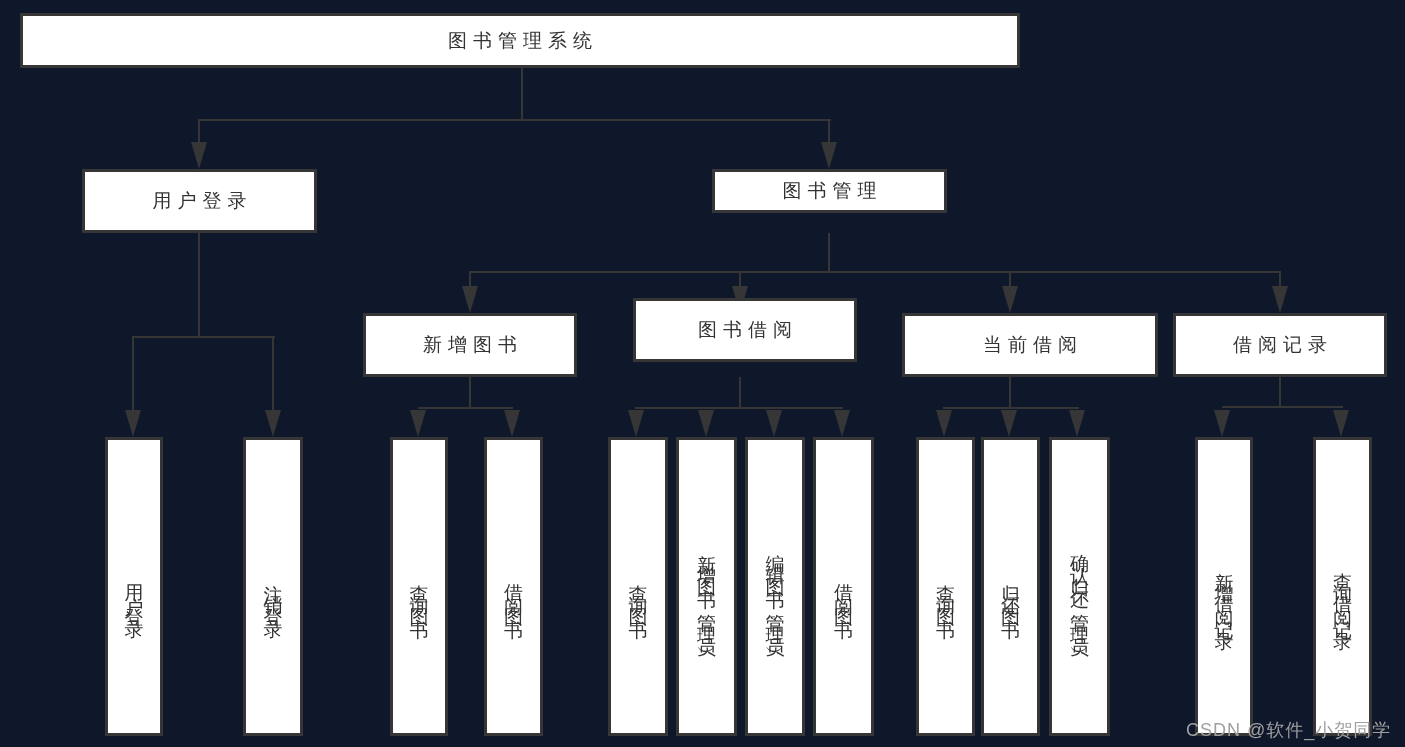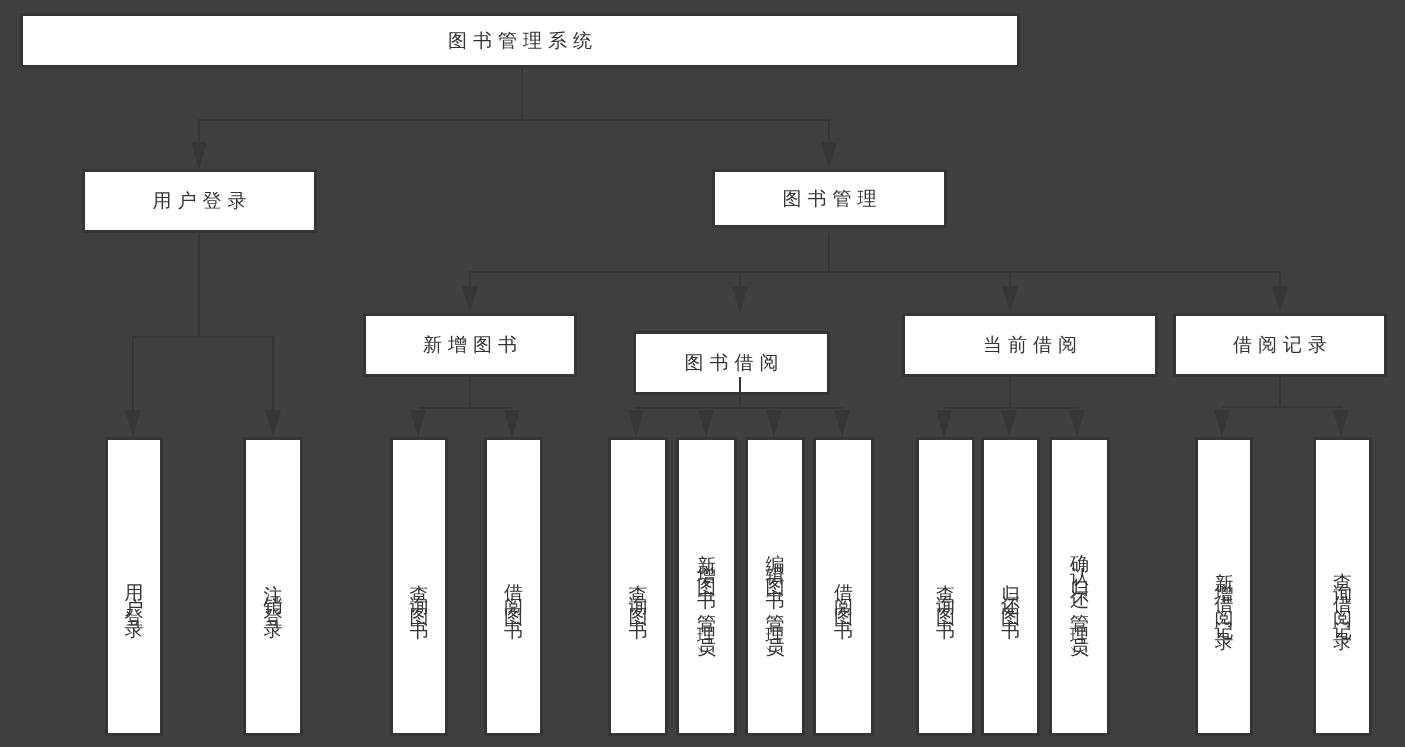--- a/index.html
+++ b/index.html
@@ -1,17 +1,17 @@
 <!DOCTYPE html>
 <html><head>
 <meta charset="utf-8">
 <style>
   html,body { margin:0; padding:0; background:#ffffff; }
   .canvas {
-    position:relative; width:1405px; height:747px; background:#404040;
+    position:relative; width:1405px; height:747px; background:#0f172a;
     font-family:"Liberation Sans", sans-serif; color:#333333; overflow:hidden;
   }
   .box {
     position:absolute; box-sizing:border-box; border:3px solid #363636;
     background:#ffffff; display:flex; align-items:center; justify-content:center;
     font-size:19px; letter-spacing:6px; color:#333333;
   }
   .box > span { margin-right:-6px; white-space:nowrap; }
   .vbox > span {
     writing-mode:vertical-rl; letter-spacing:12px; margin-right:0;
@@ -40,21 +40,21 @@
   <div class="vl" style="left:521px;top:68px;width:2px;height:52px"></div>
   <div class="hl" style="left:198px;top:119px;width:633px;height:2px"></div>
   <div class="vl" style="left:198px;top:119px;width:2px;height:27px"></div>
   <div class="arr" style="left:191px;top:142px"></div>
   <div class="vl" style="left:828px;top:119px;width:2px;height:27px"></div>
   <div class="arr" style="left:821px;top:142px"></div>
 
   <div class="box" style="left:82px;top:169px;width:235px;height:64px">
     <span>用户登录</span>
   </div>
-  <div class="box" style="left:712px;top:169px;width:235px;height:59px">
+  <div class="box" style="left:712px;top:169px;width:235px;height:44px">
     <span>图书管理</span>
   </div>
 
   <div class="vl" style="left:198px;top:233px;width:2px;height:104px"></div>
   <div class="hl" style="left:132px;top:336px;width:143px;height:2px"></div>
   <div class="vl" style="left:132px;top:336px;width:2px;height:78px"></div>
   <div class="arr" style="left:125px;top:410px"></div>
   <div class="vl" style="left:272px;top:336px;width:2px;height:78px"></div>
   <div class="arr" style="left:265px;top:410px"></div>
 
@@ -65,21 +65,21 @@
   <div class="vl" style="left:739px;top:271px;width:2px;height:16px"></div>
   <div class="arr" style="left:732px;top:286px"></div>
   <div class="vl" style="left:1009px;top:271px;width:2px;height:16px"></div>
   <div class="arr" style="left:1002px;top:286px"></div>
   <div class="vl" style="left:1279px;top:271px;width:2px;height:16px"></div>
   <div class="arr" style="left:1272px;top:286px"></div>
 
   <div class="box" style="left:363px;top:313px;width:214px;height:64px">
     <span>新增图书</span>
   </div>
-  <div class="box" style="left:633px;top:331px;width:197px;height:64px">
+  <div class="box" style="left:633px;top:298px;width:224px;height:64px">
     <span>图书借阅</span>
   </div>
   <div class="box" style="left:902px;top:313px;width:256px;height:64px">
     <span>当前借阅</span>
   </div>
   <div class="box" style="left:1173px;top:313px;width:214px;height:64px">
     <span>借阅记录</span>
   </div>
 
   <div class="vl" style="left:469px;top:377px;width:2px;height:31px"></div>
@@ -142,14 +142,15 @@
     <span>确认归还（管理员）</span>
   </div>
 
   <div class="box vbox" style="left:1195px;top:437px;width:58px;height:299px">
     <span>新增借阅记录</span>
   </div>
   <div class="box vbox" style="left:1313px;top:437px;width:59px;height:299px">
     <span>查询借阅记录</span>
   </div>
 
+  <div class="watermark">CSDN @软件_小贺同学</div>
 
 </div>
 
 </body></html>

